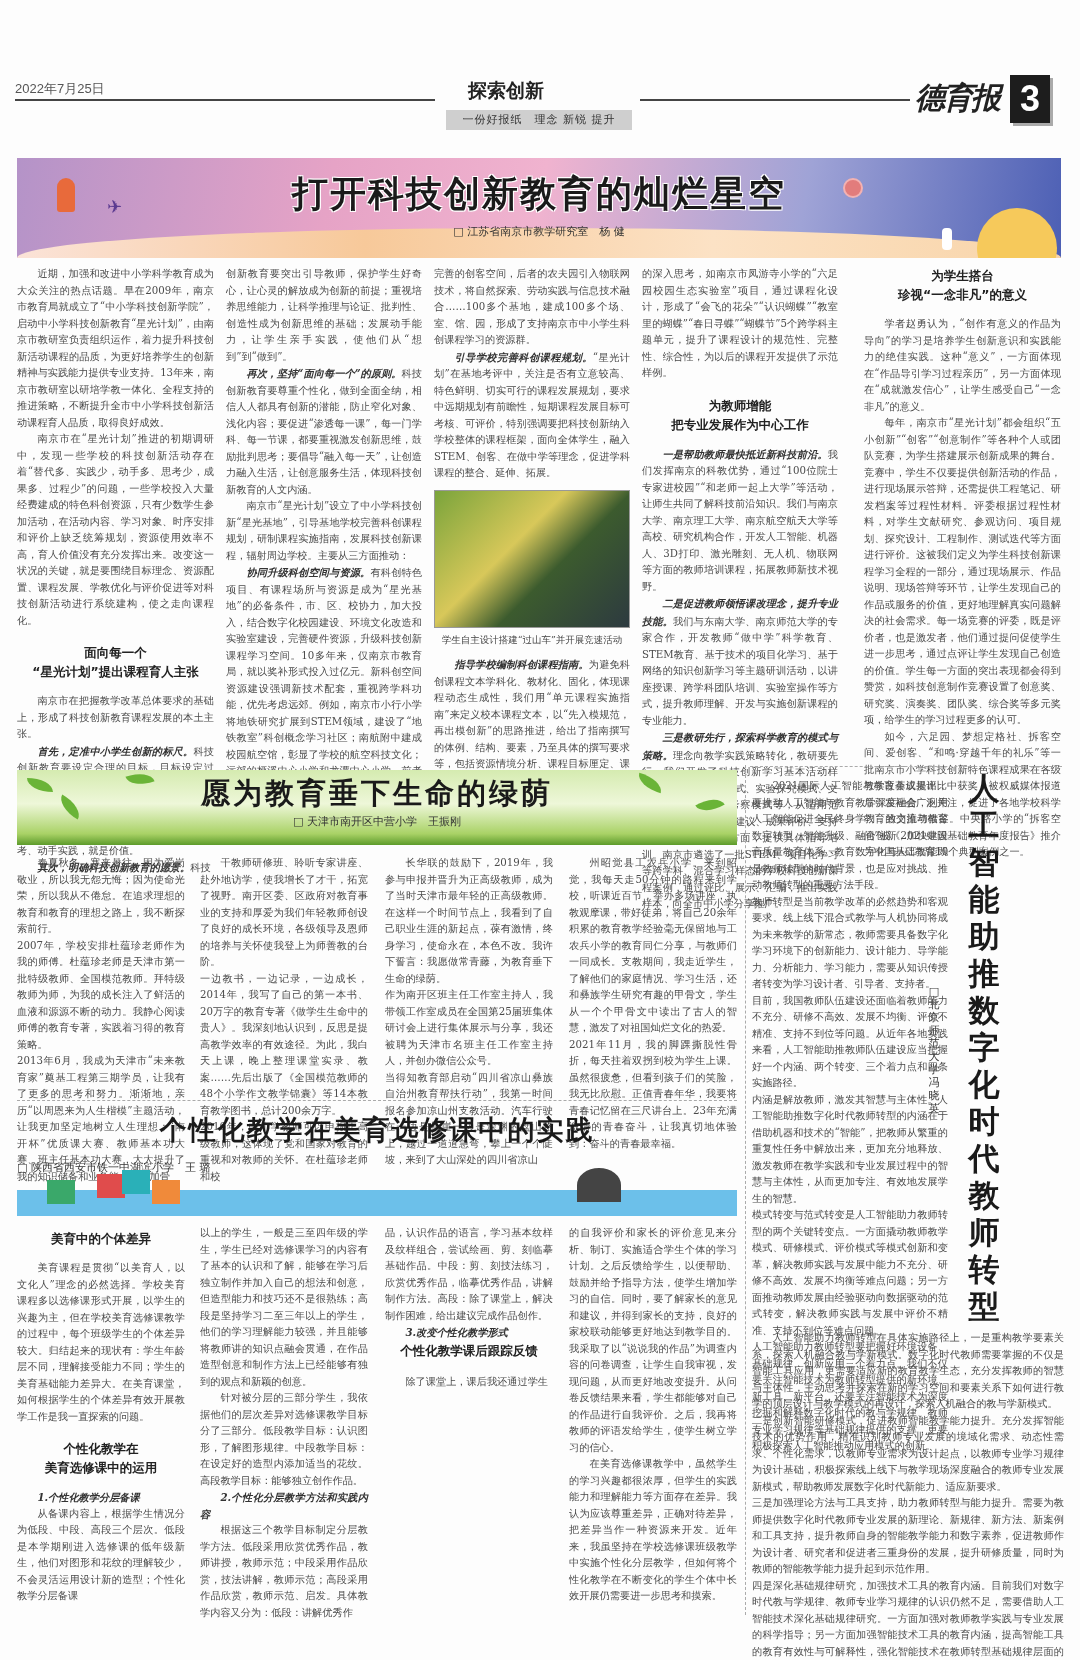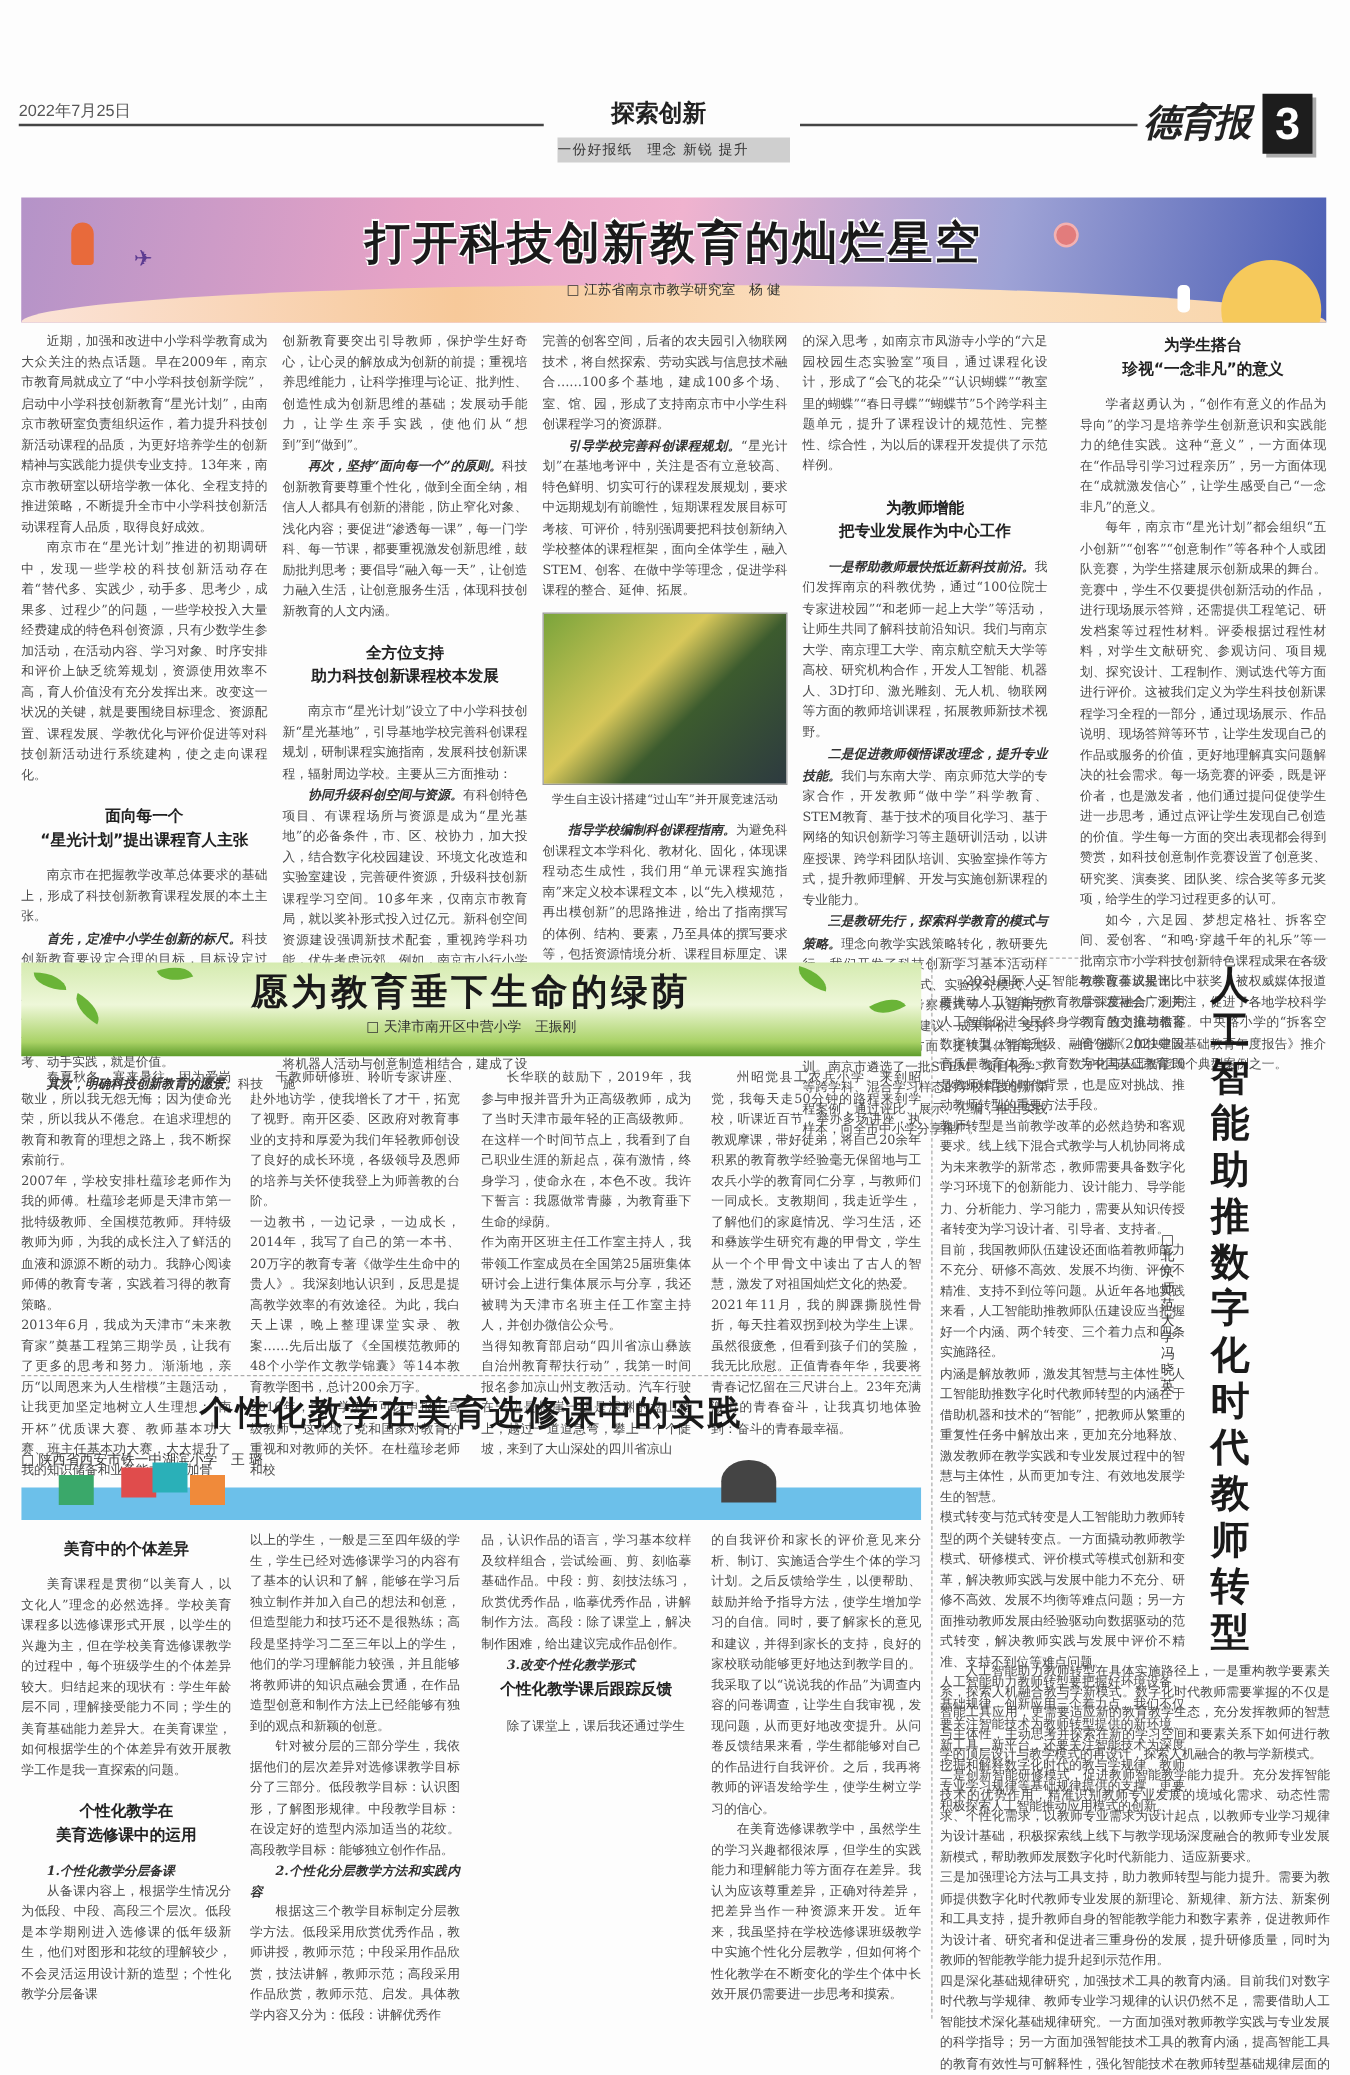--- a/index.html
+++ b/index.html
@@ -1,21 +1,21 @@
 <!DOCTYPE html>
 <html><head>
 <meta charset="utf-8">
 <style>
 *{box-sizing:border-box;margin:0;padding:0}
 body{width:1080px;height:1660px;background:#fdfdfd;font-family:"DejaVu Serif","Liberation Serif",serif;color:#3a3a3a;position:relative;overflow:hidden}
 .abs{position:absolute}
 .mast-date{left:15px;top:80px;font-family:"Liberation Sans",sans-serif;font-size:13px;color:#555}
 .mast-line{height:2px;background:#444;top:99px}
-.mast-section{left:452px;top:78px;width:150px;text-align:center;font-family:Liberation Mono, monospace;font-weight:bold;font-size:19px;color:#222}
-.mast-slogan{left:446px;top:110px;width:186px;height:20px;background:#cfcfcf;font-size:11px;line-height:20px;color:#333;letter-spacing:1px}
+.mast-section{left:468px;top:78px;width:150px;text-align:left;font-family:Liberation Mono, monospace;font-weight:bold;font-size:19px;color:#222}
+.mast-slogan{left:446px;top:110px;width:186px;height:20px;background:#cfcfcf;text-align:center;font-size:11px;line-height:20px;color:#333;letter-spacing:1px}
 .mast-logo{left:915px;top:78px;font-size:30px;font-style:italic;font-weight:bold;color:#222;font-family:"DejaVu Serif",serif;letter-spacing:-2px}
 .mast-page{left:1010px;top:75px;width:40px;height:48px;background:#1d1d1d;color:#fff;font-family:"Liberation Sans",sans-serif;font-weight:bold;font-size:36px;text-align:center;line-height:48px;box-shadow:3px 3px 0 #aaa}
 
 .banner1{left:17px;top:158px;width:1044px;height:100px;background:linear-gradient(100deg,#b493c8 0%,#e6a3c6 30%,#f0b3cf 50%,#9fa3d6 75%,#4c5fb4 100%);overflow:hidden}
 .banner1 .hill{position:absolute;left:0;bottom:-30px;width:1044px;height:60px;background:linear-gradient(90deg,#fbe3d8,#f7c99a,#fce2c5,#f8d4a8);border-radius:50% 50% 0 0}
 .banner1 .title{position:absolute;left:0;right:0;top:12px;text-align:center;font-family:"DejaVu Sans",sans-serif;font-weight:bold;font-size:36px;color:#1a1a1a;letter-spacing:2px;text-shadow:1px 1px 0 #fff,-1px -1px 0 #fff,1px -1px 0 #fff,-1px 1px 0 #fff}
 .banner1 .byline{position:absolute;left:0;right:0;top:66px;text-align:center;font-size:11px;color:#333}
 .planet{position:absolute;left:826px;top:20px;width:20px;height:20px;border-radius:50%;background:#e27c7c;border:2px solid #f3b2b2}
 .rocket{position:absolute;left:40px;top:20px;width:18px;height:34px;background:#e86a3b;border-radius:9px 9px 3px 3px}
 .plane{position:absolute;left:90px;top:38px;color:#5c3b91;font-size:18px}
@@ -76,24 +76,20 @@
     <div>“星光计划”提出课程育人主张</div>
   </div>
   <p>南京市在把握教学改革总体要求的基础上，形成了科技创新教育课程发展的本土主张。</p>
   <p><span class="lead">首先，定准中小学生创新的标尺。</span><span>科技创新教育要设定合理的目标，目标设定过高，会带来指导过程的“揠苗助长”或让学生“望而却步”。对中小学生来说，发现和认识前所未知的新知识、新思想、新事物、新方法就是创新，让学生亲历探索、动脑思考、动手实践，就是价值。</span></p>
   <p><span class="lead">其次，明确科技创新教育的愿景。</span><span>科技</span></p>
 </div>
 
 <div class="abs col" style="left:226px;top:266px;width:196px">
   <p style="text-indent:0">创新教育要突出引导教师，保护学生好奇心，让心灵的解放成为创新的前提；重视培养思维能力，让科学推理与论证、批判性、创造性成为创新思维的基础；发展动手能力，让学生亲手实践，使他们从“想到”到“做到”。</p>
   <p><span class="lead">再次，坚持“面向每一个”的原则。</span><span>科技创新教育要尊重个性化，做到全面全纳，相信人人都具有创新的潜能，防止窄化对象、浅化内容；要促进“渗透每一课”，每一门学科、每一节课，都要重视激发创新思维，鼓励批判思考；要倡导“融入每一天”，让创造力融入生活，让创意服务生活，体现科技创新教育的人文内涵。</span></p>
-  <div class="sub">
-    <div>全方位支持</div>
-    <div>助力科技创新课程校本发展</div>
-  </div>
   <p>南京市“星光计划”设立了中小学科技创新“星光基地”，引导基地学校完善科创课程规划，研制课程实施指南，发展科技创新课程，辐射周边学校。主要从三方面推动：</p>
   <p><span class="lead">协同升级科创空间与资源。</span><span>有科创特色项目、有课程场所与资源是成为“星光基地”的必备条件，市、区、校协力，加大投入，结合数字化校园建设、环境文化改造和实验室建设，完善硬件资源，升级科技创新课程学习空间。10多年来，仅南京市教育局，就以奖补形式投入过亿元。新科创空间资源建设强调新技术配套，重视跨学科功能，优先考虑远郊。例如，南京市小行小学将地铁研究扩展到STEM领域，建设了“地铁教室”科创概念学习社区；南航附中建成校园航空馆，彰显了学校的航空科技文化；远郊的桠溪中心小学和龙潭中心小学，前者将机器人活动与创意制造相结合，建成了设施</span></p>
 </div>
 
 <div class="abs col" style="left:434px;top:266px;width:196px">
   <p style="text-indent:0">完善的创客空间，后者的农夫园引入物联网技术，将自然探索、劳动实践与信息技术融合……100多个基地，建成100多个场、室、馆、园，形成了支持南京市中小学生科创课程学习的资源群。</p>
   <p><span class="lead">引导学校完善科创课程规划。</span><span>“星光计划”在基地考评中，关注是否有立意较高、特色鲜明、切实可行的课程发展规划，要求中远期规划有前瞻性，短期课程发展目标可考核、可评价，特别强调要把科技创新纳入学校整体的课程框架，面向全体学生，融入STEM、创客、在做中学等理念，促进学科课程的整合、延伸、拓展。</span></p>
   <div class="photo" style="width:196px;height:138px;margin-top:8px"></div>
   <div class="caption">学生自主设计搭建“过山车”并开展竞速活动</div>
   <p><span class="lead">指导学校编制科创课程指南。</span><span>为避免科创课程文本学科化、教材化、固化，体现课程动态生成性，我们用“单元课程实施指南”来定义校本课程文本，以“先入模规范，再出模创新”的思路推进，给出了指南撰写的体例、结构、要素，乃至具体的撰写要求等，包括资源情境分析、课程目标厘定、课程体系构建、单元活动设计、教学工具开发、教学案例呈现等。文本样态的撰写，促进了教师对科创课程</span></p>

